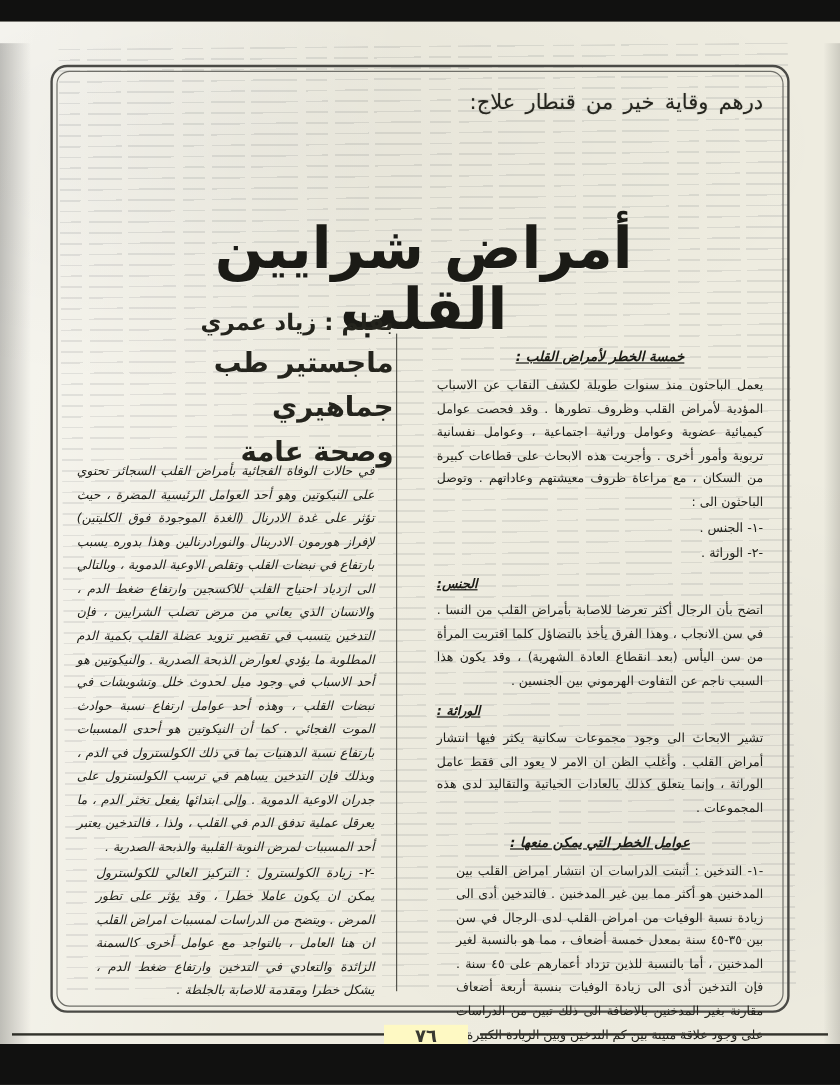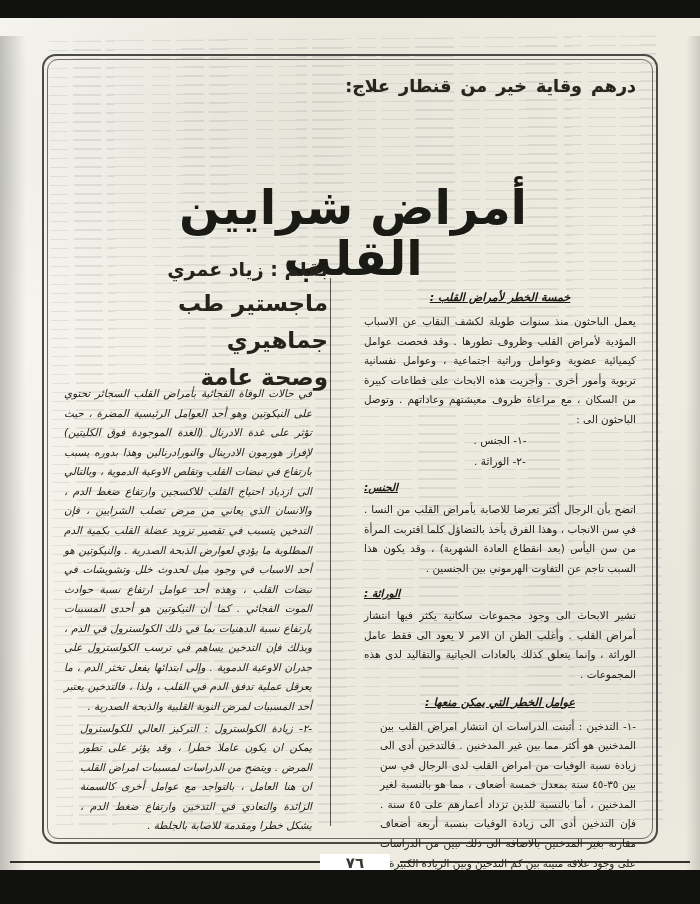--- a/index.html
+++ b/index.html
@@ -61,21 +61,21 @@
     box-sizing:border-box;
   }
 
   
   #kicker{
     position:absolute;
     right:64px;top:58px;
     width:420px;
     text-align:right;
     font-size:17.5px;
-    font-weight:bold;
+    font-weight:normal;
     color:#26261f;
     letter-spacing:.6px;
     word-spacing:3px;
     text-shadow:0 0 1px rgba(60,60,50,.4);
   }
 
   
   #main-title{
     position:absolute;
     right:112px;top:132px;
@@ -133,21 +133,20 @@
     font-size:10.6px;
     font-weight:bold;
     font-style:italic;
     text-align:left;
     text-decoration:underline;
     margin:6px 0 2px 0;
     color:#1a1a14;
   }
   .para{margin:0 0 2px 0;}
   .list-item{
-    text-align:center;
     margin:1px 0;
     font-size:10.6px;
   }
   .num-para{margin:0 0 3px 16px;}
 
   
   #footer-rule{
     position:absolute;
     left:10px;top:843px;
     width:680px;height:9px;
@@ -160,21 +159,21 @@
   #rule-left{left:0;width:320px;}
   #rule-right{left:390px;width:290px;}
   #page-number{
     position:absolute;
     left:320px;top:836px;
     width:70px;
     text-align:center;
     font-size:15px;
     font-weight:bold;
     color:#3a3a32;
-    background:#ffffff;
+    background:#fef9c3;
     letter-spacing:1px;
   }
 
   
   #top-strip{position:absolute;left:0;top:0;width:700px;height:18px;background:#111110;}
   #bottom-strip{position:absolute;left:0;top:870px;width:700px;height:34px;background:#111110;}
   #gutter-shadow{
     position:absolute;left:0;top:18px;width:26px;height:852px;
     background:linear-gradient(to left, rgba(0,0,0,0), rgba(0,0,0,.22));
     pointer-events:none;

